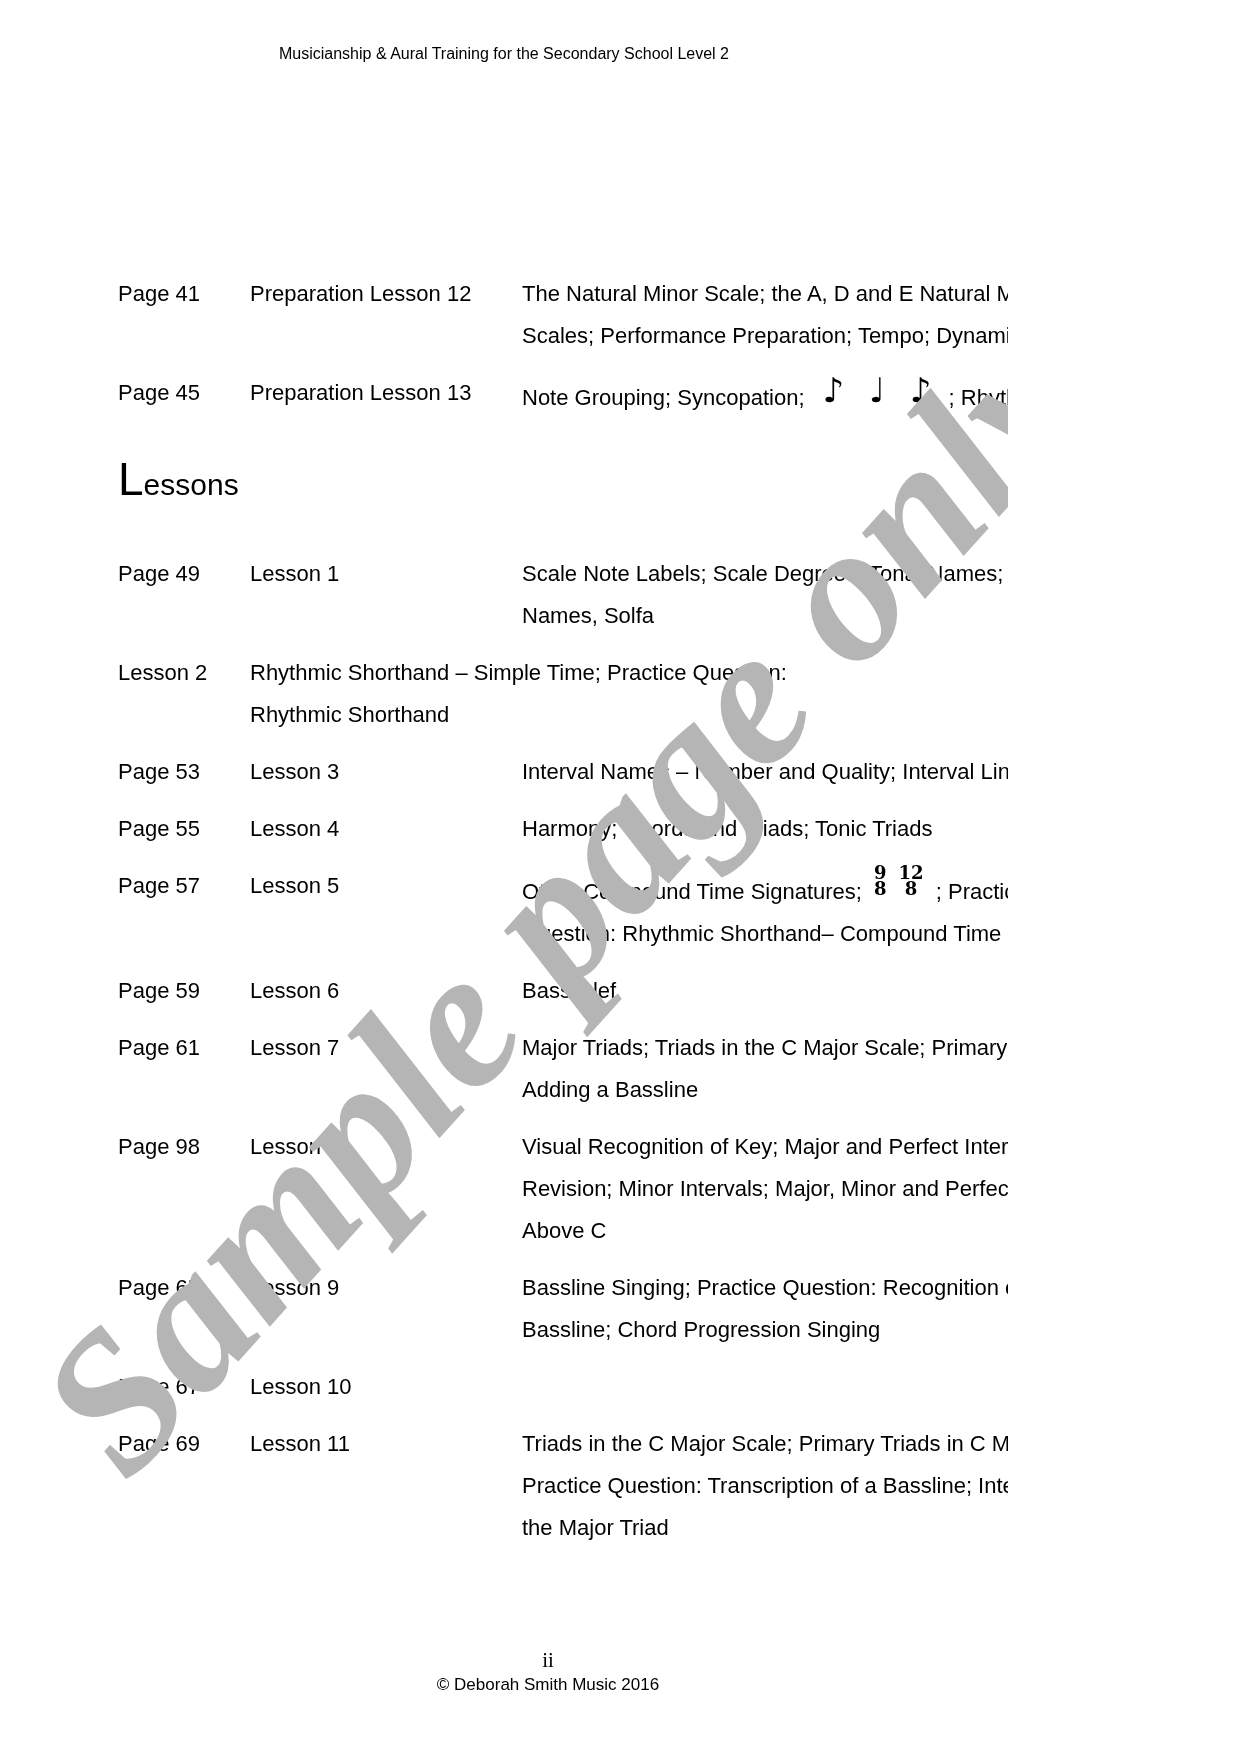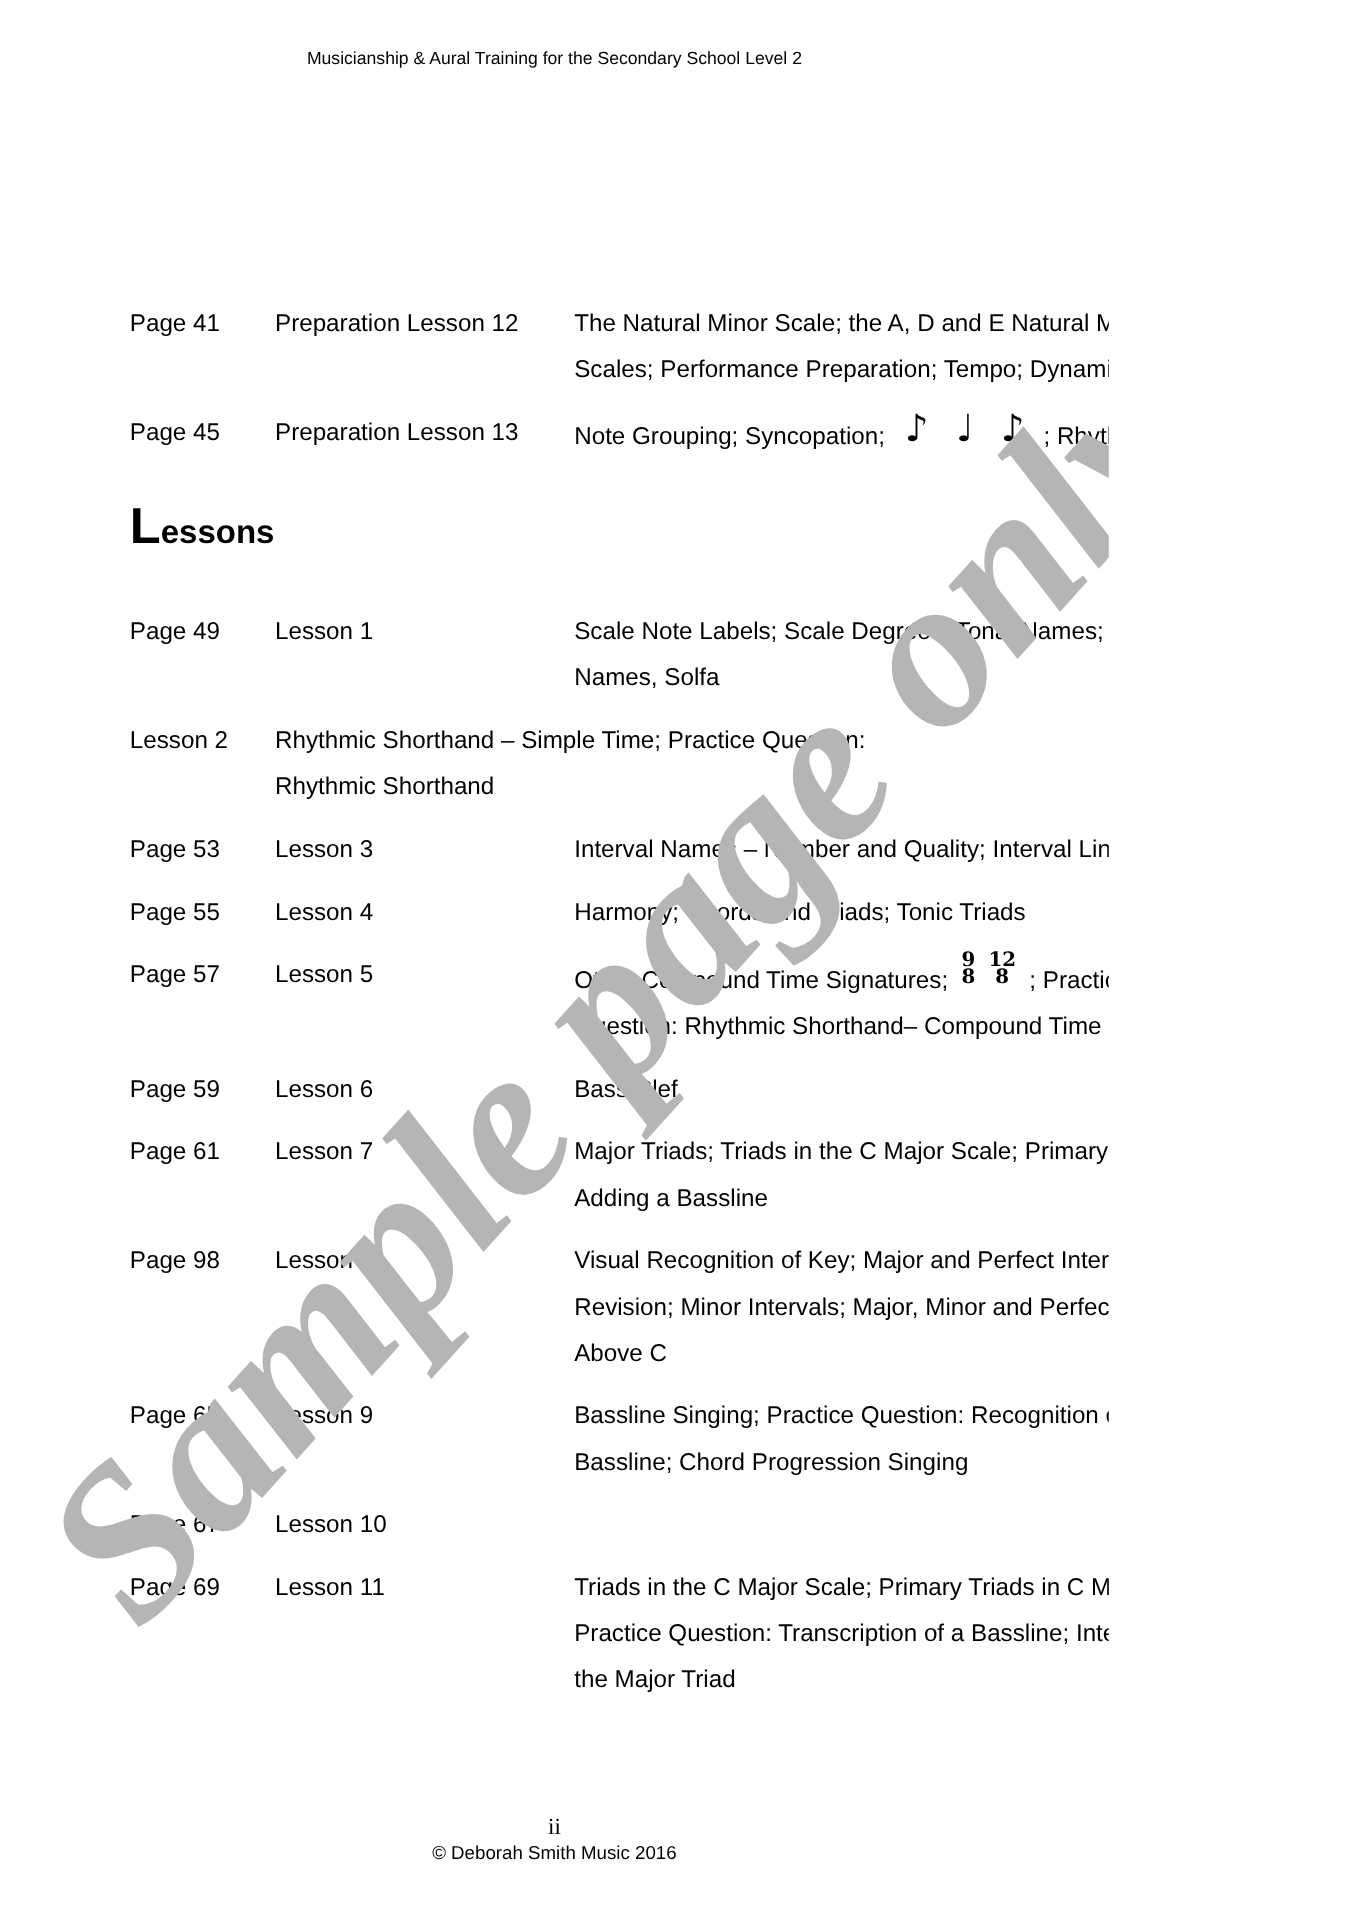--- a/index.html
+++ b/index.html
@@ -33,21 +33,21 @@
     margin-bottom: 15px;
   }
   .cell {
     font-size: 22px;
     line-height: 42px;
     white-space: nowrap;
   }
   .desc-line { white-space: nowrap; }
   .heading {
     font-size: 30px;
-    font-weight: bold;
+    font-weight: normal;
     line-height: 48px;
     margin: 36px 0 44px 0;
   }
   .heading::first-letter { font-size: 46px; }
   .notes {
     font-family: "DejaVu Sans", sans-serif;
     font-size: 34px;
     letter-spacing: 7px;
     margin: 0 10px 0 18px;
     position: relative;
@@ -75,20 +75,21 @@
     white-space: nowrap;
     z-index: 10;
     pointer-events: none;
   }
   .footer {
     position: absolute;
     top: 1648px;
     left: 0;
     width: 100%;
     text-align: center;
+    padding-left: 44px;
   }
   .footer-page {
     font-family: "Liberation Serif", serif;
     font-size: 21px;
     line-height: 24px;
   }
   .footer-copy {
     font-size: 17px;
     line-height: 22px;
     margin-top: 2px;

